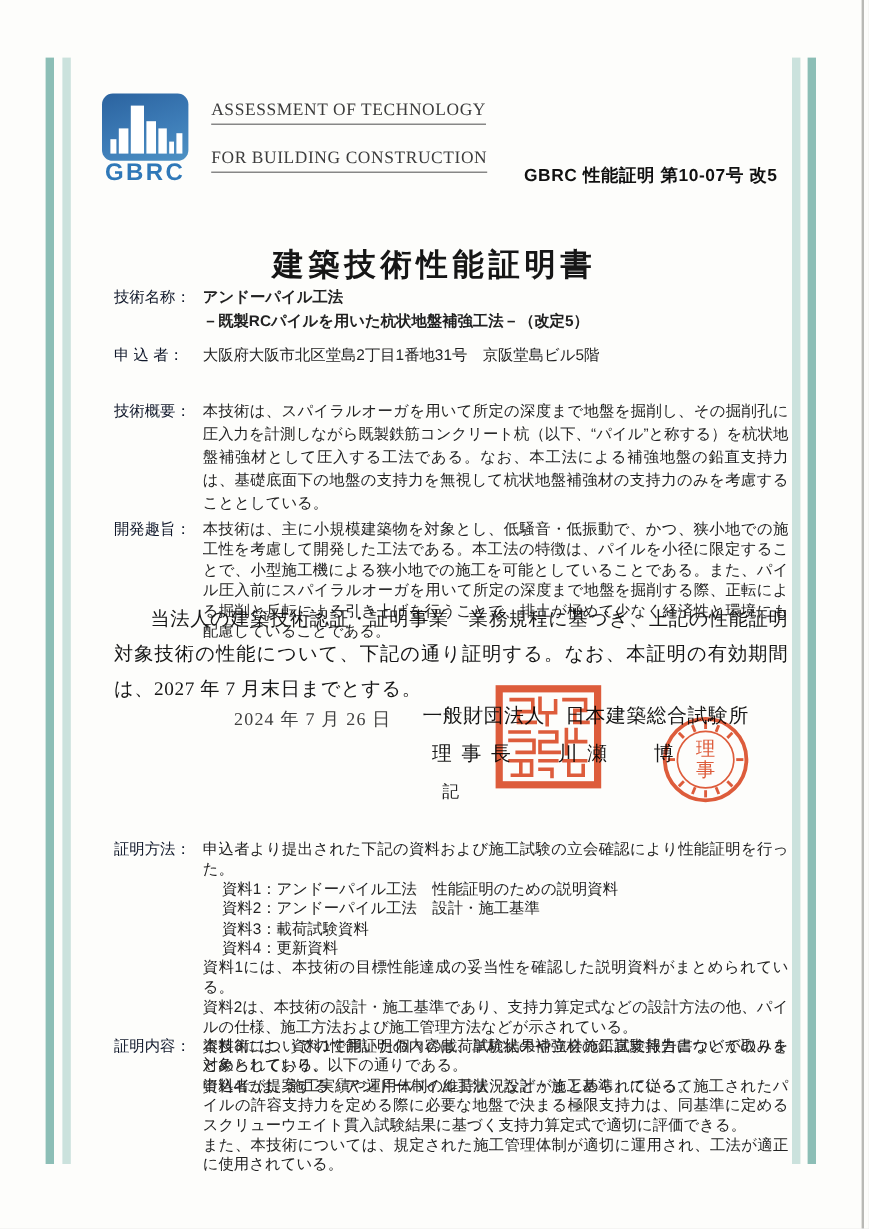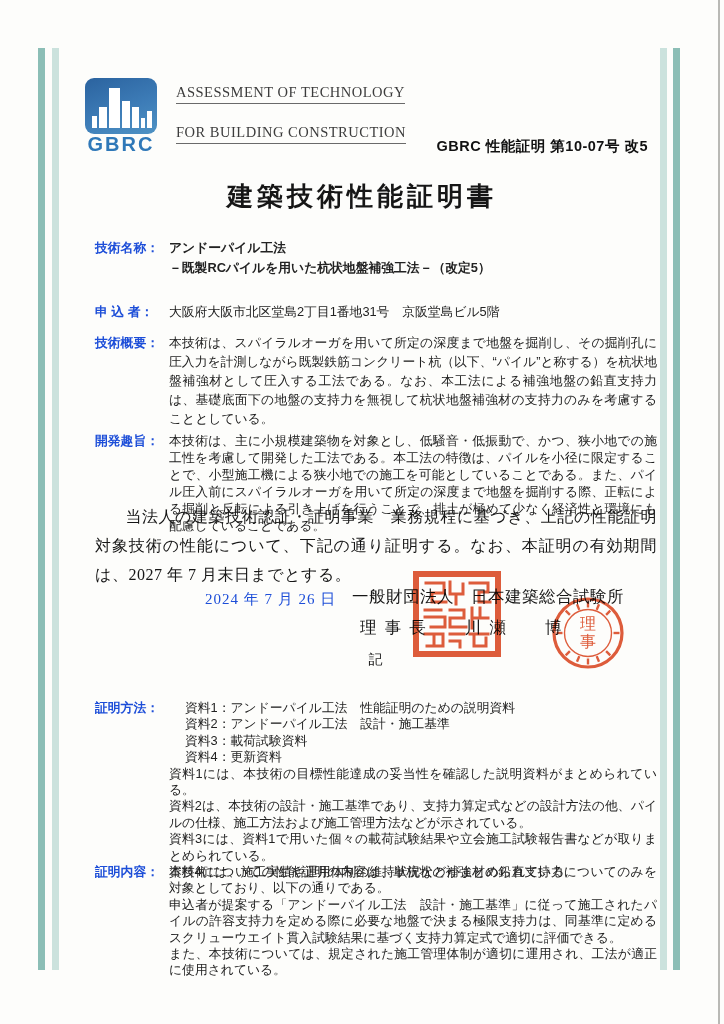--- a/index.html
+++ b/index.html
@@ -37,44 +37,44 @@
   .tagline .tl{
     display:table;font-size:14.5px;letter-spacing:.5px;
     padding-bottom:2px;border-bottom:1.2px solid #6a6a6a;margin-bottom:20px;white-space:nowrap;
   }
   .doc-number{
     position:absolute;left:0;top:137px;width:648px;text-align:right;
     font-size:14.5px;font-weight:600;letter-spacing:.5px;color:#111;white-space:nowrap;
   }
   
   .page-title{
-    position:absolute;left:0;top:179px;width:724px;text-align:center;
+    position:absolute;left:0;top:203px;width:724px;text-align:center;
     font-family:"Liberation Serif",serif;font-weight:700;
     font-size:26px;letter-spacing:4px;color:#161616;
   }
   
   .field-row{position:absolute;left:95px;width:562px;display:flex;font-size:12.8px;}
-  .field-label{width:74px;flex-shrink:0;font-weight:bold;color:#1d4ed8;white-space:nowrap;}
+  .field-label{width:74px;flex-shrink:0;font-weight:normal;color:#0f172a;white-space:nowrap;}
   .field-value{flex:1;color:#222;}
   #row-tech{top:238px;line-height:20px;}
   #row-tech .field-value{font-weight:bold;}
-  #row-applicant{top:286px;line-height:20px;margin-top:16px;}
+  #row-applicant{top:286px;line-height:20px;}
   #row-applicant .l1{font-weight:bold;}
   #row-overview{top:333px;line-height:19px;}
   #row-overview .field-value{text-align:justify;}
   #row-purpose{top:404px;line-height:17px;margin-top:28px;}
   #row-purpose .field-value{text-align:justify;}
   
   .statement{
     position:absolute;left:95px;top:502px;width:562px;
     font-family:"Liberation Serif",serif;font-size:16px;line-height:29px;
     letter-spacing:.5px;text-align:justify;text-indent:1.9em;color:#161616;
   }
   
-  .sig-date{position:absolute;left:205px;top:590px;font-family:"Liberation Serif",serif;font-size:15px;letter-spacing:1px;color:#1d4ed8;white-space:nowrap;}
+  .sig-date{position:absolute;left:195px;top:590px;font-family:"Liberation Serif",serif;font-size:15px;letter-spacing:1px;color:#404040;white-space:nowrap;}
   .sig-org{position:absolute;left:352px;top:586px;font-family:"Liberation Serif",serif;font-size:16.5px;letter-spacing:.5px;color:#161616;white-space:nowrap;}
   .sig-officer{position:absolute;left:360px;top:617px;font-family:"Liberation Serif",serif;font-size:16.5px;letter-spacing:2px;color:#161616;white-space:nowrap;}
   .seal{position:absolute;mix-blend-mode:multiply;opacity:.92;}
   #seal-square{left:412px;top:570px;width:90px;height:88px;}
   #seal-round{left:551px;top:596px;width:74px;height:74px;}
   .record-marker{position:absolute;left:95px;top:651px;width:562px;text-align:center;font-size:14px;color:#222;letter-spacing:1px;}
   
   .block-row{position:absolute;left:95px;width:562px;display:flex;font-size:12.8px;line-height:16.4px;}
   #row-method{top:684px;margin-top:16px;}
   #row-content{top:864px;}
@@ -186,20 +186,21 @@
     </g>
     <text x="37" y="33" text-anchor="middle" font-family="Liberation Serif, serif" font-size="16" fill="#dd4f2b">理</text>
     <text x="37" y="51" text-anchor="middle" font-family="Liberation Serif, serif" font-size="16" fill="#dd4f2b">事</text>
   </svg>
 
   <div class="record-marker">記</div>
 
   <div class="block-row" id="row-method">
     <div class="field-label">証明方法：</div>
     <div class="field-value">
+      <p>申込者より提出された下記の資料および施工試験の立会確認により性能証明を行った。</p>
       <ul class="doc-list">
         <li>資料1：アンドーパイル工法　性能証明のための説明資料</li>
         <li>資料2：アンドーパイル工法　設計・施工基準</li>
         <li>資料3：載荷試験資料</li>
         <li>資料4：更新資料</li>
       </ul>
       <p>資料1には、本技術の目標性能達成の妥当性を確認した説明資料がまとめられている。</p>
       <p>資料2は、本技術の設計・施工基準であり、支持力算定式などの設計方法の他、パイルの仕様、施工方法および施工管理方法などが示されている。</p>
       <p>資料3には、資料1で用いた個々の載荷試験結果や立会施工試験報告書などが取りまとめられている。</p>
       <p>資料4には、施工実績や運用体制の維持状況などがまとめられている。</p>

